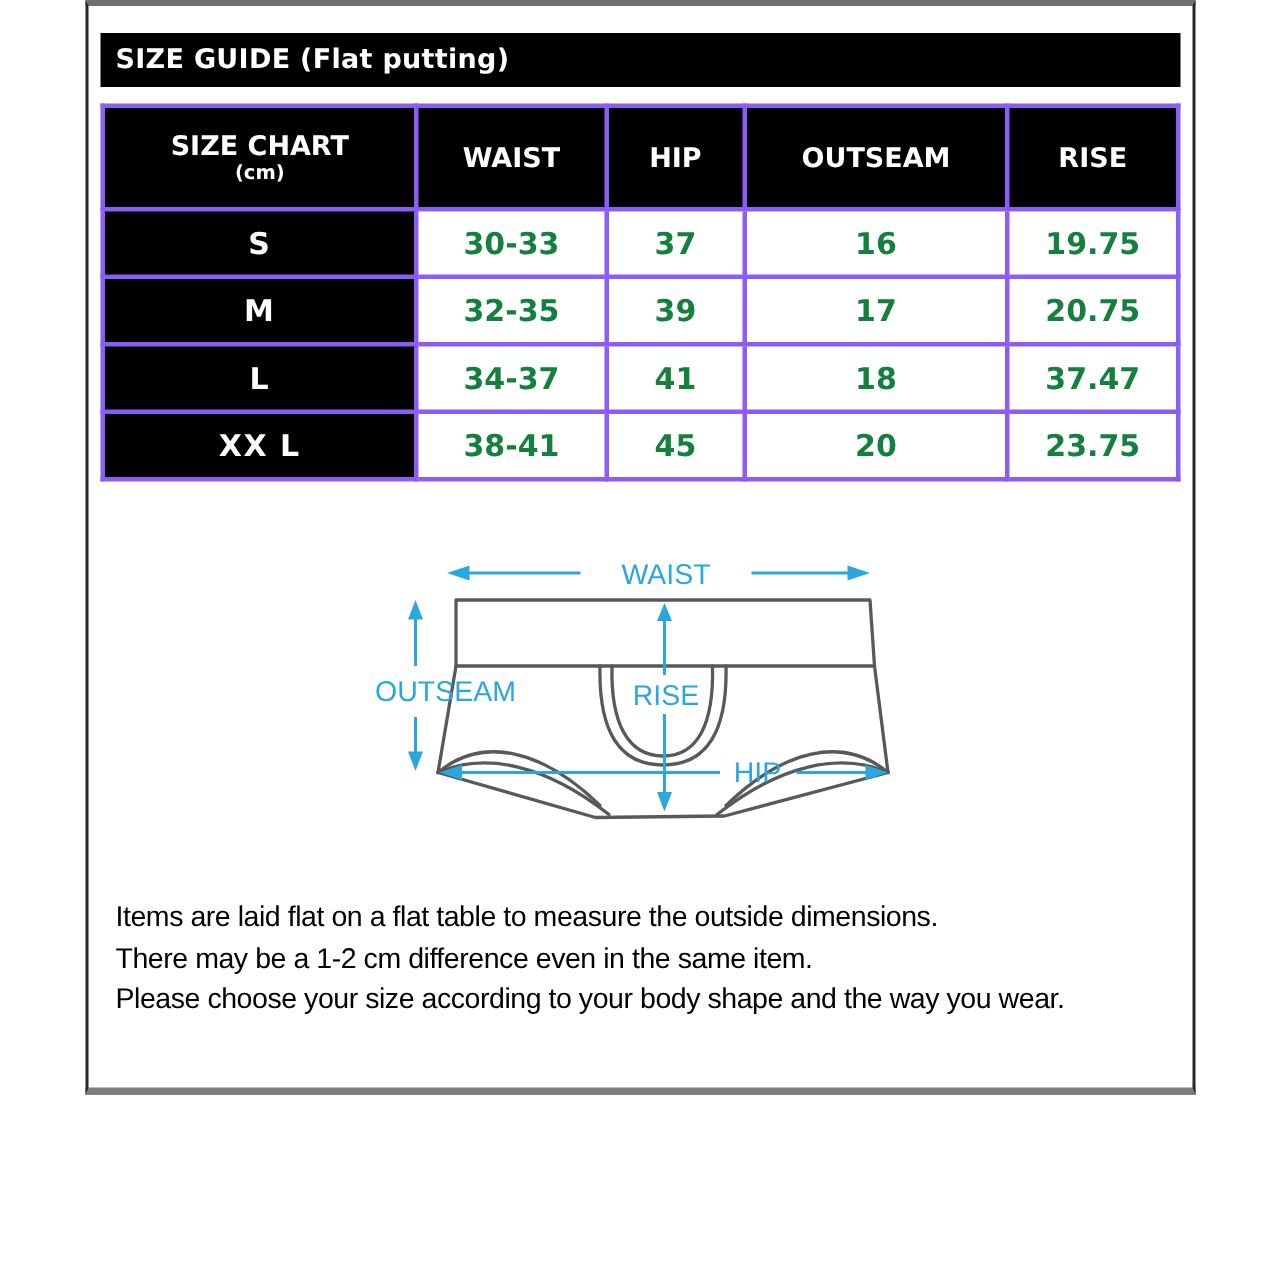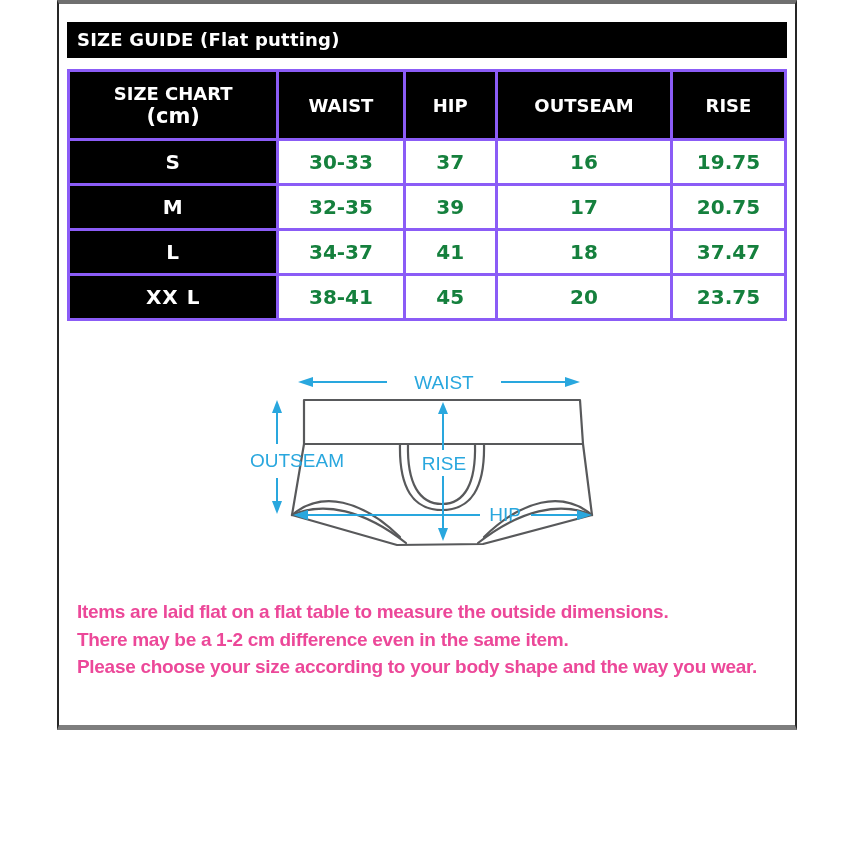--- a/index.html
+++ b/index.html
@@ -10,27 +10,27 @@
         border-top:4px solid #6f6f6f;border-bottom:5px solid #7e7e7e;
         border-left:2px solid #262626;border-right:2px solid #262626;
         padding:0 8px;}
   .title-bar{margin-top:18px;height:36px;background:#000;color:#fff;
         font-size:18px;font-weight:bold;line-height:36px;padding-left:10px;
         letter-spacing:0.2px;}
   table.size{margin-top:11px;width:100%;border-collapse:collapse;table-layout:fixed;}
   table.size td,table.size th{border:3px solid #8b5cf6;text-align:center;vertical-align:middle;
         padding:0;}
   .hdr{background:#000;color:#fff;font-weight:bold;font-size:18px;height:66px;}
-  .hdr .sub{font-size:21px;}
+  .hdr .sub{font-size:13px;}
   .size-cell{background:#000;color:#fff;font-weight:bold;font-size:20px;height:42px;
         letter-spacing:1px;}
   .val-cell{background:#fff;color:#15803d;font-weight:bold;font-size:20px;}
   .diagram{display:block;margin:45px auto 0;}
-  .notes{margin:2px 10px 0 10px;color:#ec4899;font-family:"Liberation Sans",sans-serif;
-        font-size:19px;font-weight:bold;line-height:27.5px;letter-spacing:-0.3px;}
+  .notes{margin:2px 10px 0 10px;color:#000000;font-family:"Liberation Sans",sans-serif;
+        font-size:19px;font-weight:normal;line-height:27.5px;letter-spacing:-0.3px;}
   .notes .line{white-space:normal;}
   .notes .indent{padding-left:7px;}
 </style>
 </head>
 <body>
 
 <div class="page">
   <div class="card">
 
     <div class="title-bar">SIZE GUIDE (Flat putting)</div>

